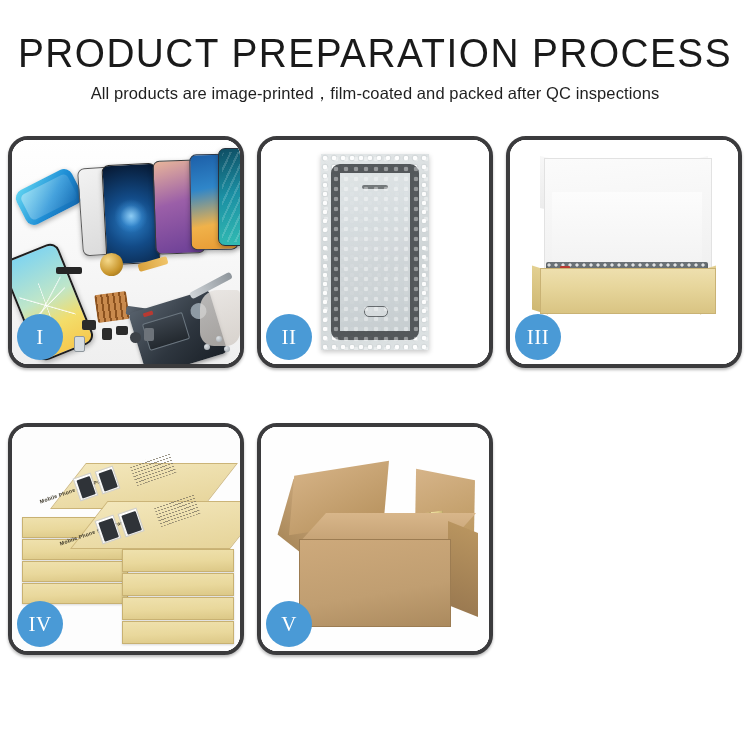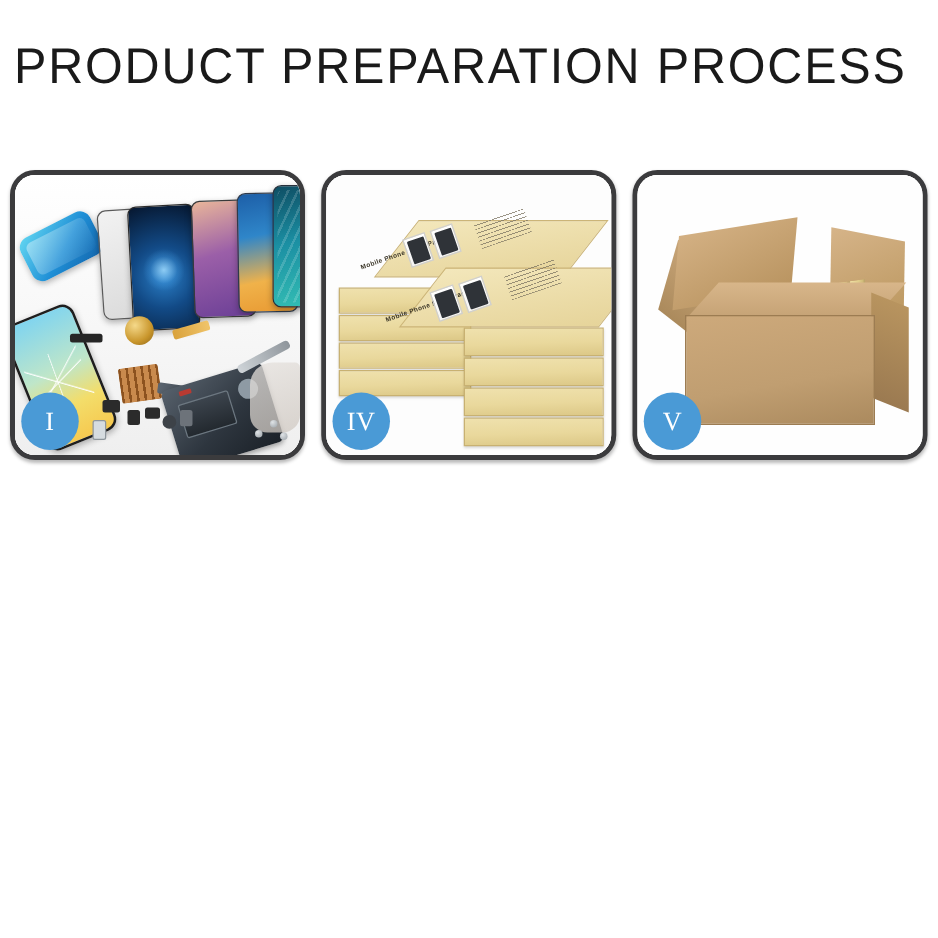--- a/index.html
+++ b/index.html
@@ -4,21 +4,21 @@
 <style>
   html,body{margin:0;padding:0;}
   body{
     width:750px;height:750px;background:#ffffff;
     font-family:"Liberation Sans","DejaVu Sans",sans-serif;
     overflow:hidden;position:relative;
   }
   .page{width:750px;height:750px;position:relative;box-sizing:border-box;}
 
   
-  .header{padding-top:30px;}
+  .header{padding-top:30px;text-align:center;}
   .title{
     font-size:40px;letter-spacing:1.5px;color:#1a1a1a;font-weight:400;
     line-height:46px;transform:scaleX(0.97);white-space:nowrap;
   }
   .subtitle{
     font-size:16.5px;color:#1f1f1f;font-weight:400;margin-top:7px;
     line-height:20px;white-space:nowrap;letter-spacing:0.1px;
   }
 
   
@@ -210,20 +210,21 @@
     background:#b4906a;opacity:.85;}
   .seam6{position:absolute;left:74px;top:92px;width:1.5px;height:92px;background:rgba(110,85,55,.45);}
 </style>
 </head>
 <body>
 
 <div class="page">
 
   <div class="header">
     <div class="title">PRODUCT PREPARATION PROCESS</div>
+    <div class="subtitle">All products are image-printed，film-coated and packed after QC inspections</div>
   </div>
 
   <div class="grid">
 
     <div class="panel">
       <div class="panel-inner">
         <div class="p1bg"></div>
         <div class="ph a"></div>
         <div class="ph b"></div>
         <div class="ph c"></div>
@@ -248,21 +249,50 @@
         <div class="sm" style="left:132px;top:188px;width:10px;height:13px;background:#6d737a;"></div>
         <div class="tweez"></div>
         <div class="hand"></div>
         <div class="screw" style="right:18px;top:196px;"></div>
         <div class="screw" style="right:30px;top:204px;"></div>
         <div class="screw" style="right:10px;top:206px;"></div>
       </div>
       <div class="badge">I</div>
     </div>
 
-
+    <div class="panel">
+      <div class="panel-inner">
+        <div class="wrapbg"></div>
+        <div class="bwrap">
+          <div class="bscreen">
+            <div class="bcam"></div>
+            <div class="bhome"></div>
+          </div>
+          <div class="bubbletex"></div>
+        </div>
+      </div>
+      <div class="badge">II</div>
+    </div>
+
+    <div class="panel">
+      <div class="panel-inner">
+        <div class="k3bg"></div>
+        <div class="lidflapL"></div>
+        <div class="lidflapR"></div>
+        <div class="lidback"></div>
+        <div class="foam"></div>
+        <div class="boxfrontL"></div>
+        <div class="boxfrontR"></div>
+        <div class="inner3">
+          <div class="redmark"></div>
+        </div>
+        <div class="boxbase"></div>
+      </div>
+      <div class="badge">III</div>
+    </div>
 
     <div class="panel">
       <div class="panel-inner">
         <div class="k4bg"></div>
         <div class="stack">
 
           <div class="sbox" style="left:6px;top:78px;width:104px;height:19px;"></div>
           <div class="sbox" style="left:6px;top:100px;width:104px;height:19px;"></div>
           <div class="sbox" style="left:6px;top:122px;width:104px;height:19px;"></div>
           <div class="sbox" style="left:6px;top:144px;width:104px;height:19px;"></div>

